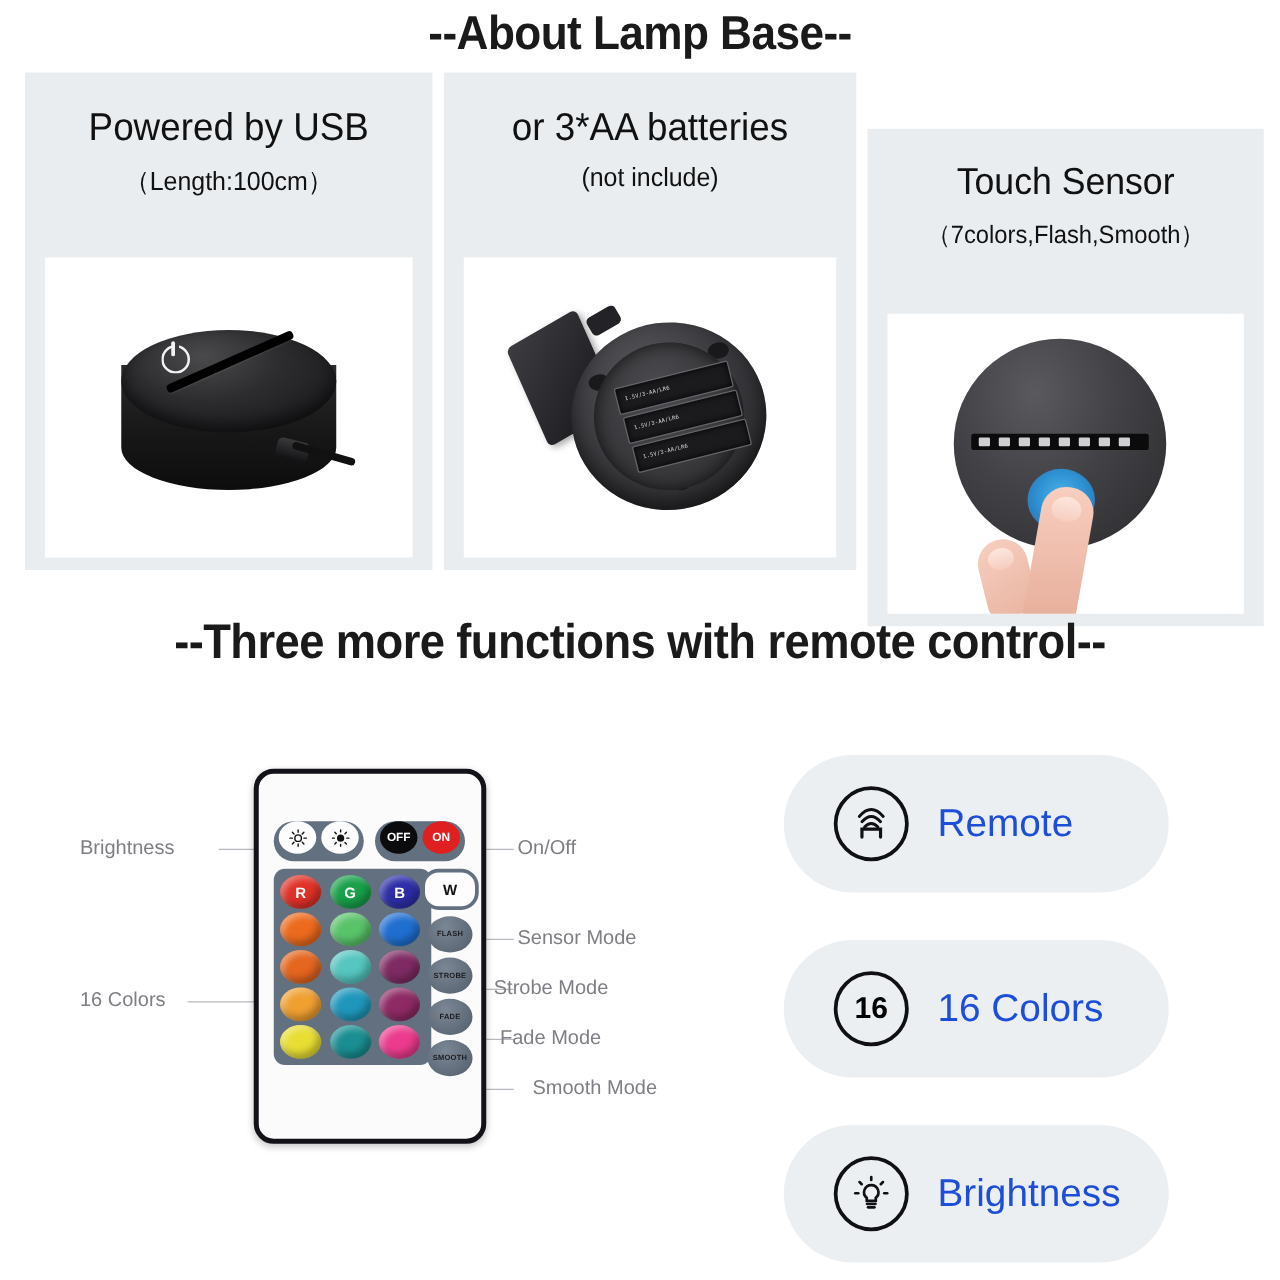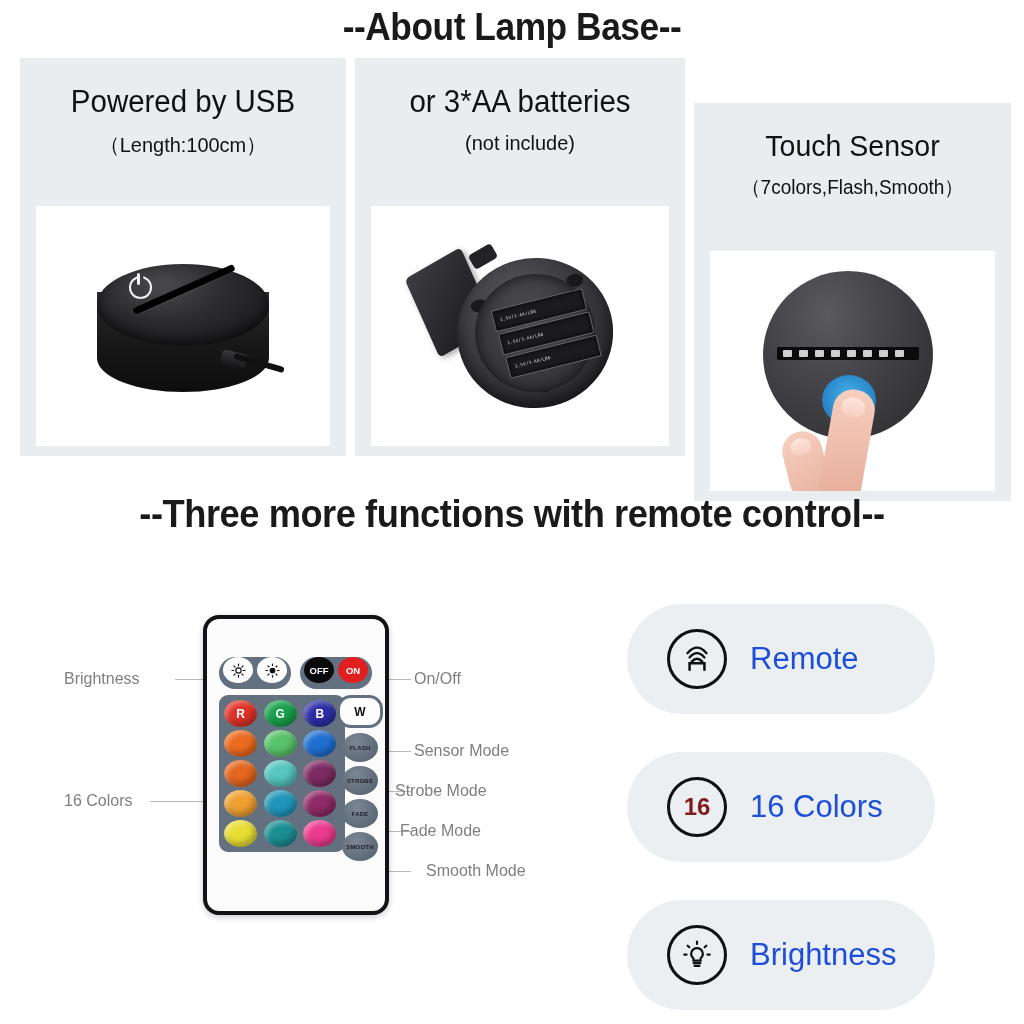--- a/index.html
+++ b/index.html
@@ -256,21 +256,21 @@
   }
   .pill-icon{
     width:54px;height:54px;margin-left:40px;flex:0 0 auto;
     border:3.4px solid #101014;border-radius:50%;
     position:relative;
     display:flex;align-items:center;justify-content:center;
   }
   .pill-label{
     margin-left:23px;font-size:31px;color:#1d4ed8;white-space:nowrap;
   }
-  .pill-num{font-size:24px;font-weight:600;color:#7f1d1d;}
+  .pill-num{font-size:24px;font-weight:600;color:#000000;}
 </style>
 </head>
 <body>
 
 <div class="page">
 
   <div class="heading" id="heading-1">--About Lamp Base--</div>
 
   <div class="panels">
 

